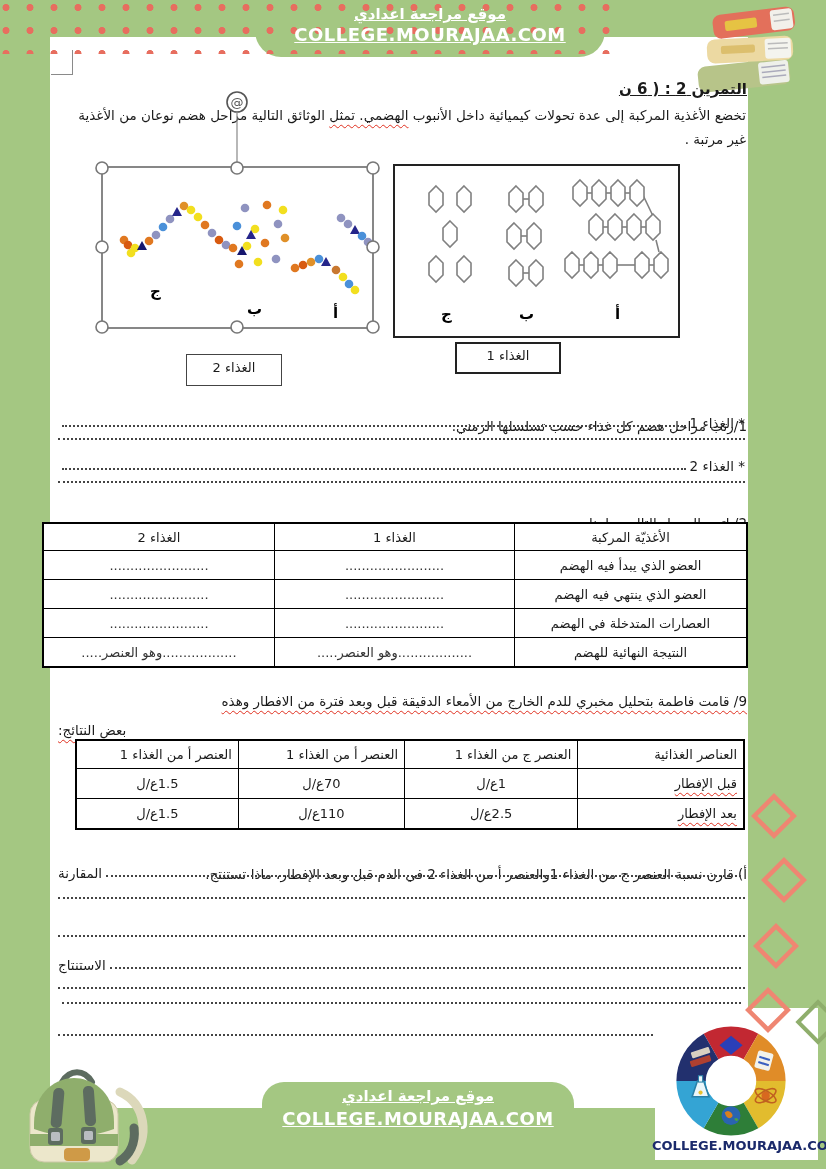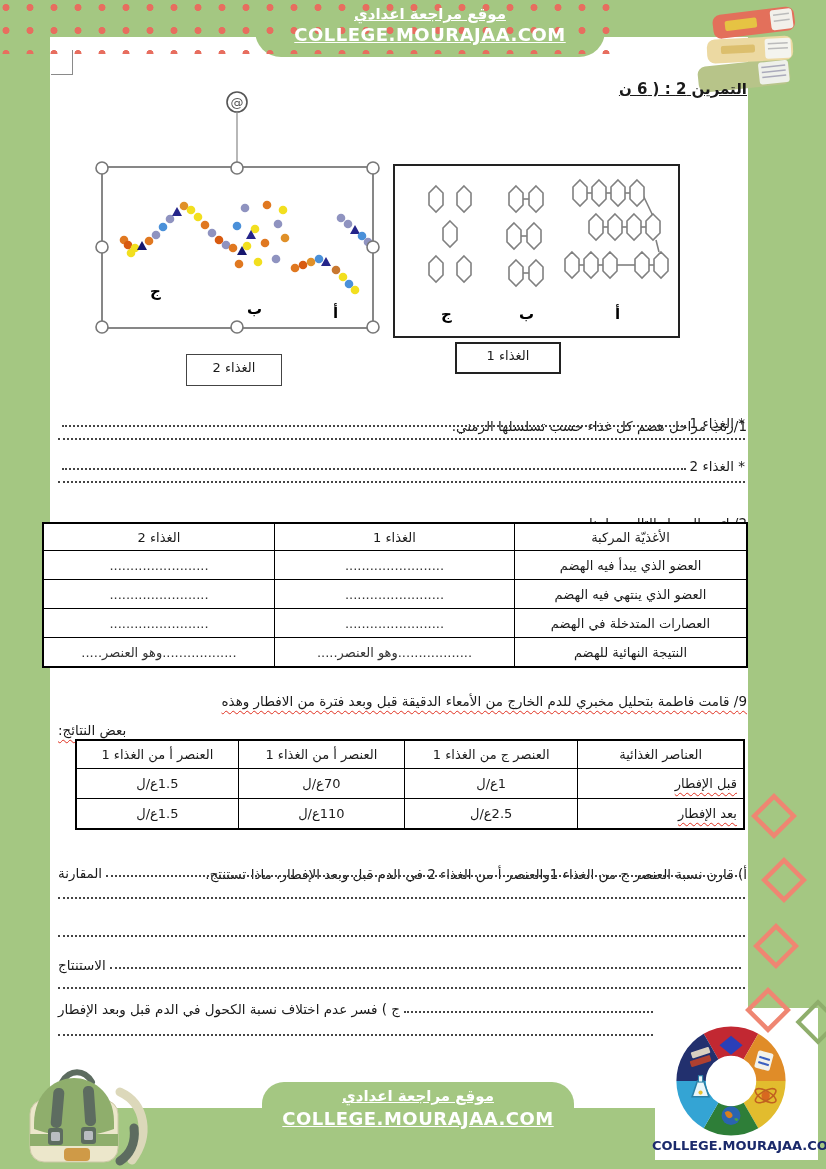--- a/index.html
+++ b/index.html
@@ -35,21 +35,21 @@
   .fill{flex:1;border-bottom:2px dotted #444;margin:0 4px 4px 4px;height:1px;}
   .dotrow{position:absolute;left:58px;right:81px;border-bottom:2px dotted #444;height:2px;}
   table{border-collapse:collapse;direction:rtl;font-size:13px;position:absolute;
         border:2px solid #000;background:#fff;}
   th,td{border:1px solid #000;padding:2px 6px;font-weight:normal;}
   .t1{left:42px;top:522px;width:706px;}
   .t1 th{height:22px;text-align:center;}
   .t1 td.lb{text-align:center;height:24px;border-radius:7px;}
   .t1 td.dt{text-align:center;color:#333;}
   .t2{left:75px;top:739px;width:670px;}
-  .t2 th{height:23px;text-align:center;}
+  .t2 th{height:23px;text-align:right;}
   .t2 td{height:25px;text-align:center;}
   .t2 td.lb{text-align:right;}
   .band-bot{position:absolute;left:0;top:1108px;width:826px;height:61px;background:#a4c782;}
   .tab-bot{position:absolute;left:262px;top:1082px;width:312px;height:87px;background:#a4c782;
            border-radius:22px 22px 0 0;}
   .ftr{position:absolute;left:262px;top:1087px;width:312px;text-align:center;color:#fff;line-height:1.3;}
   .ftr .l1{font-size:15px;font-weight:bold;text-decoration:underline;}
   .ftr .l2{font-size:18px;font-weight:bold;text-decoration:underline;letter-spacing:.5px;}
   .logobox{position:absolute;left:655px;top:1008px;width:163px;height:152px;background:#fff;}
   .logocap{position:absolute;left:652px;top:1138px;width:170px;text-align:center;
@@ -91,20 +91,21 @@
       <line x1="91" y1="19" x2="107" y2="19" stroke="#bbb" stroke-width="1.5"></line>
       <line x1="91" y1="25" x2="107" y2="25" stroke="#bbb" stroke-width="1.5"></line>
       <rect x="42" y="19" width="32" height="10" rx="2" fill="#e6c343"></rect>
     </g>
   </svg>
 
   <div class="bracket"></div>
 
   <div class="title">التمرين 2 : ( 6 ن</div>
 
+  <div class="intro"><span>تخضع الأغذية المركبة إلى عدة تحولات كيميائية داخل الأنبوب </span><span class="wavy">الهضمي. تمثل</span><span> الوثائق التالية مراحل هضم نوعان من الأغذية غير مرتبة .</span></div>
 
   <svg class="figsvg" style="left:95px;top:88px;" width="285" height="247" viewBox="0 0 285 247">
     <g>
       <circle cx="142" cy="14" r="10" fill="#fff" stroke="#555" stroke-width="1.6"></circle>
       <text x="142" y="19" text-anchor="middle" font-size="13" fill="#555">@</text>
       <line x1="142" y1="24" x2="142" y2="79" stroke="#888" stroke-width="1.2"></line>
     </g>
     <rect x="7" y="79" width="271" height="161" fill="#fff" stroke="#555" stroke-width="1.4"></rect>
 
     <g>
@@ -315,21 +316,20 @@
   </div>
   <div class="dotrow" style="top:895px;"></div>
   <div class="dotrow" style="top:933px;"></div>
   <div class="leftrow" style="top:957px;">
     <span class="rtltext">الاستنتاج</span>
     <span class="fill"></span>
   </div>
   <div class="dotrow" style="top:985px;"></div>
 
   <div class="leftrow" style="top:1001px;">
-    <span class="rtltext">ج ) فسر عدم اختلاف نسبة الكحول في الدم قبل وبعد الإفطار</span>
     <span class="fill"></span>
   </div>
   <div class="dotrow" style="top:1032px;"></div>
 
   <div class="band-bot"></div>
   <div class="tab-bot"></div>
   <div class="ftr">
     <div class="l1">موقع مراجعة اعدادي</div>
     <div class="l2">COLLEGE.MOURAJAA.COM</div>
   </div>

